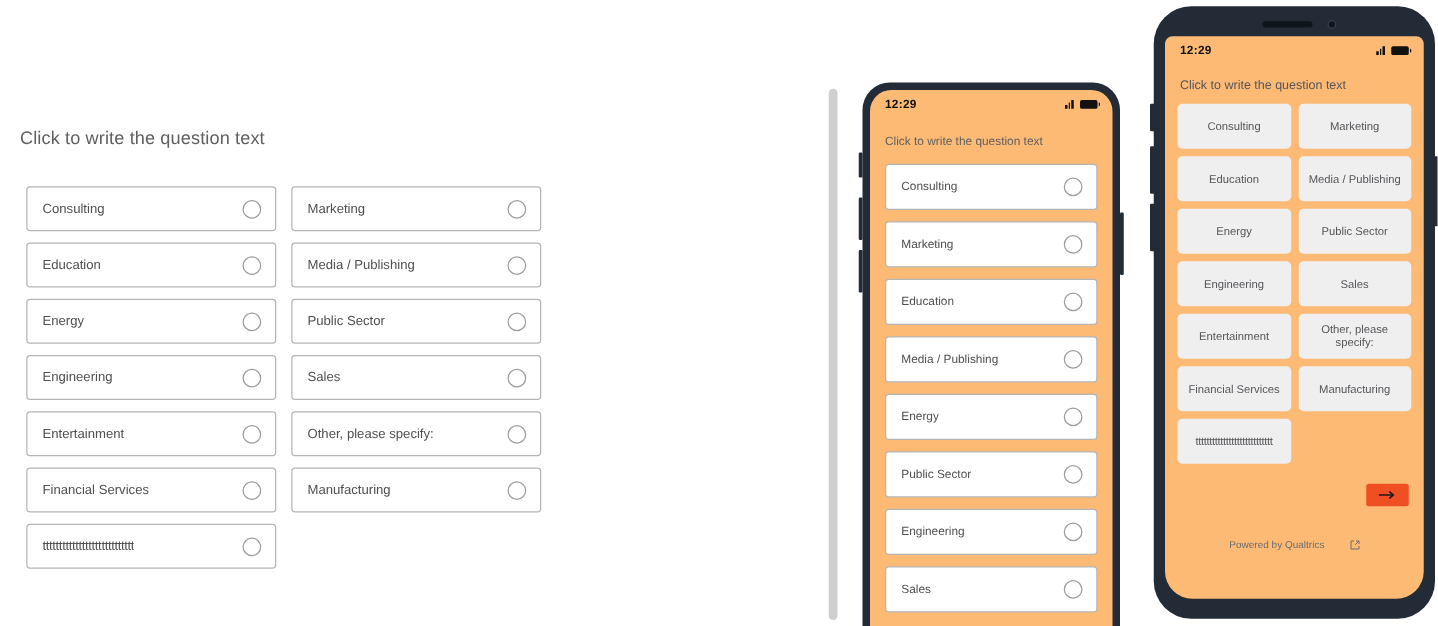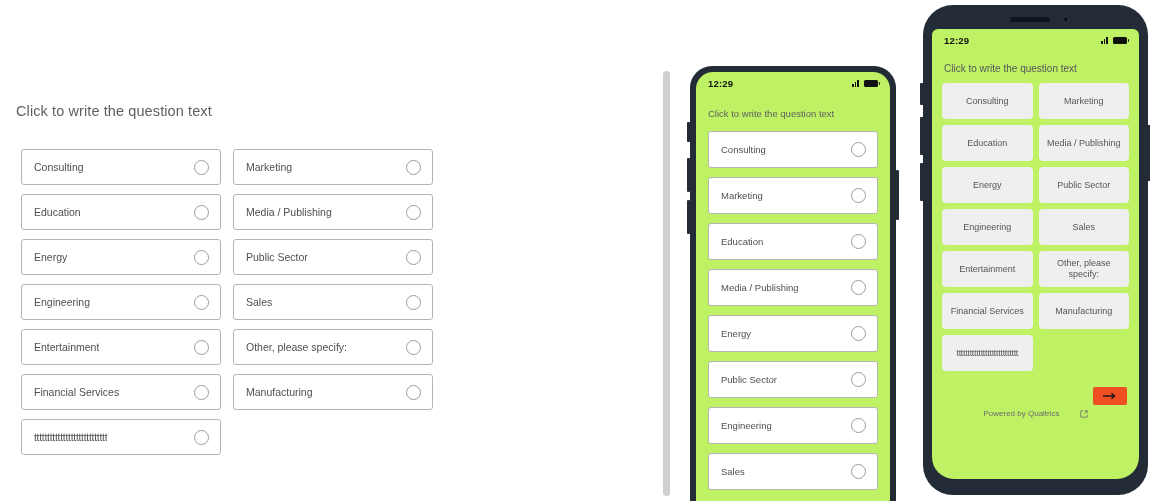--- a/index.html
+++ b/index.html
@@ -85,21 +85,21 @@
   }
 
   
   .phone {
     position: absolute;
     background: #222b36;
     box-sizing: border-box;
   }
   .phone-screen {
     position: absolute;
-    background: #bef264;
+    background: #fdba74;
     overflow: hidden;
   }
   .phone-btn {
     position: absolute;
     background: #222b36;
     border-radius: 1px;
   }
 
   
   #phone-mid {
@@ -288,21 +288,21 @@
     border-radius: 2px;
     display: flex;
     align-items: center;
     justify-content: center;
     padding: 0;
     cursor: pointer;
   }
   .next-btn .arrow { display: block; line-height: 0; }
 
   #right-footer {
-    margin-top: 4px;
+    margin-top: 26px;
     display: flex;
     align-items: flex-end;
     justify-content: center;
     gap: 20px;
   }
   #right-footer .pw-text {
     font-size: 8px;
     color: #6c6c70;
   }
   .ext-link-icon { display: block; line-height: 0; }

